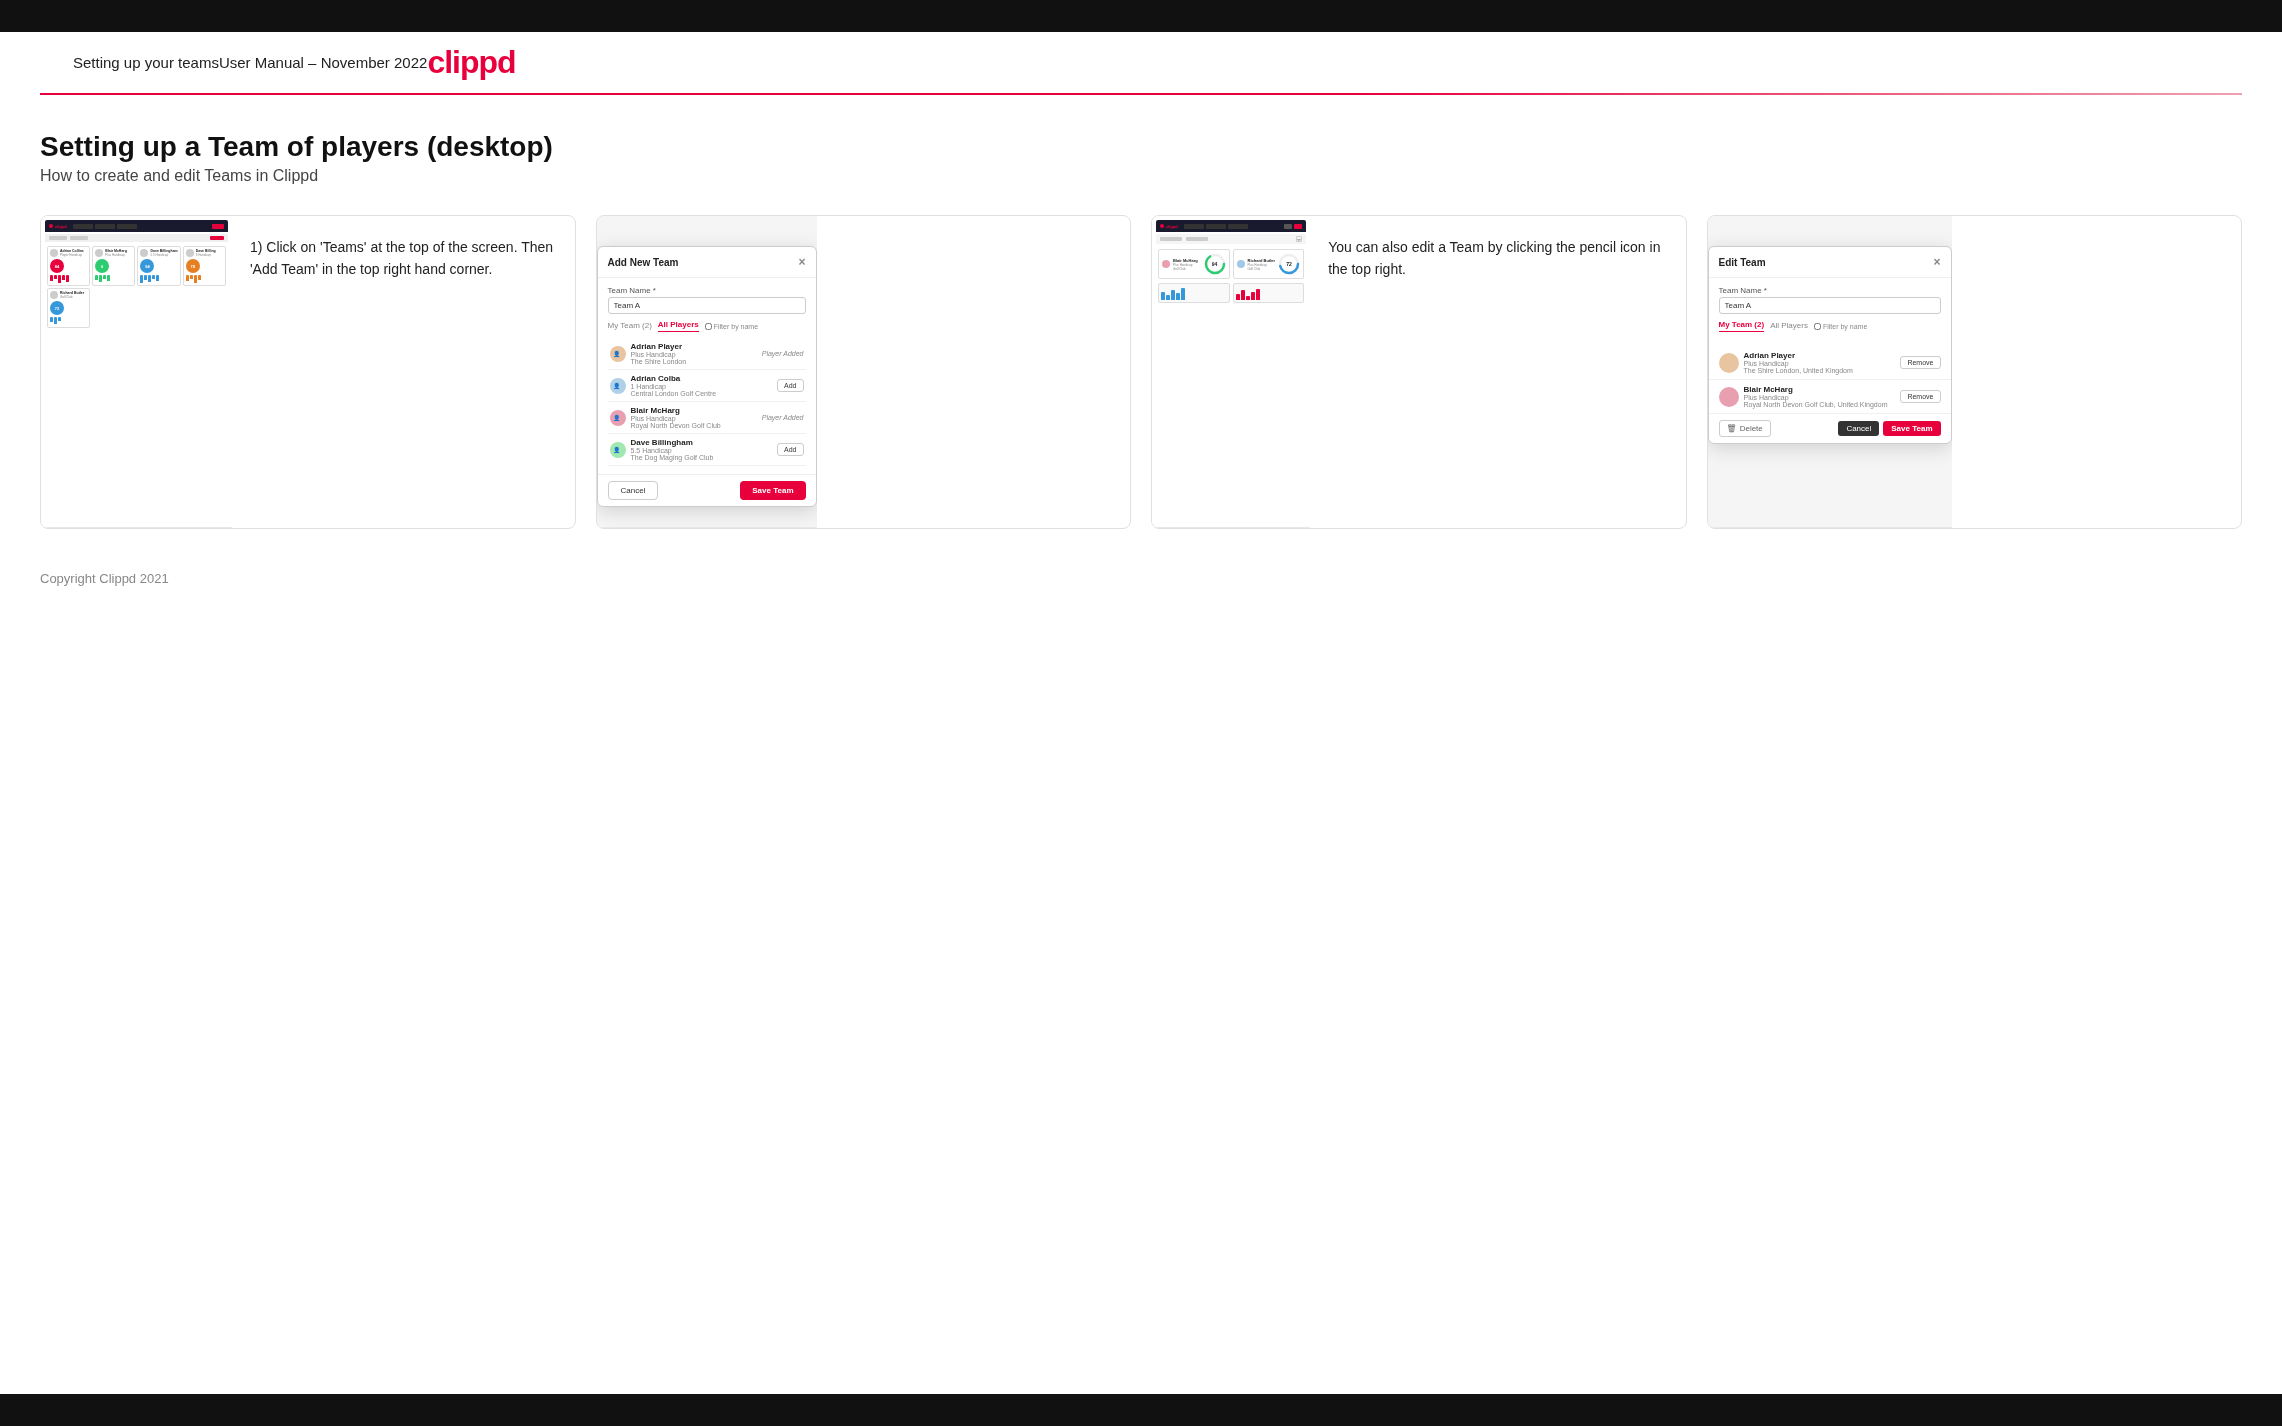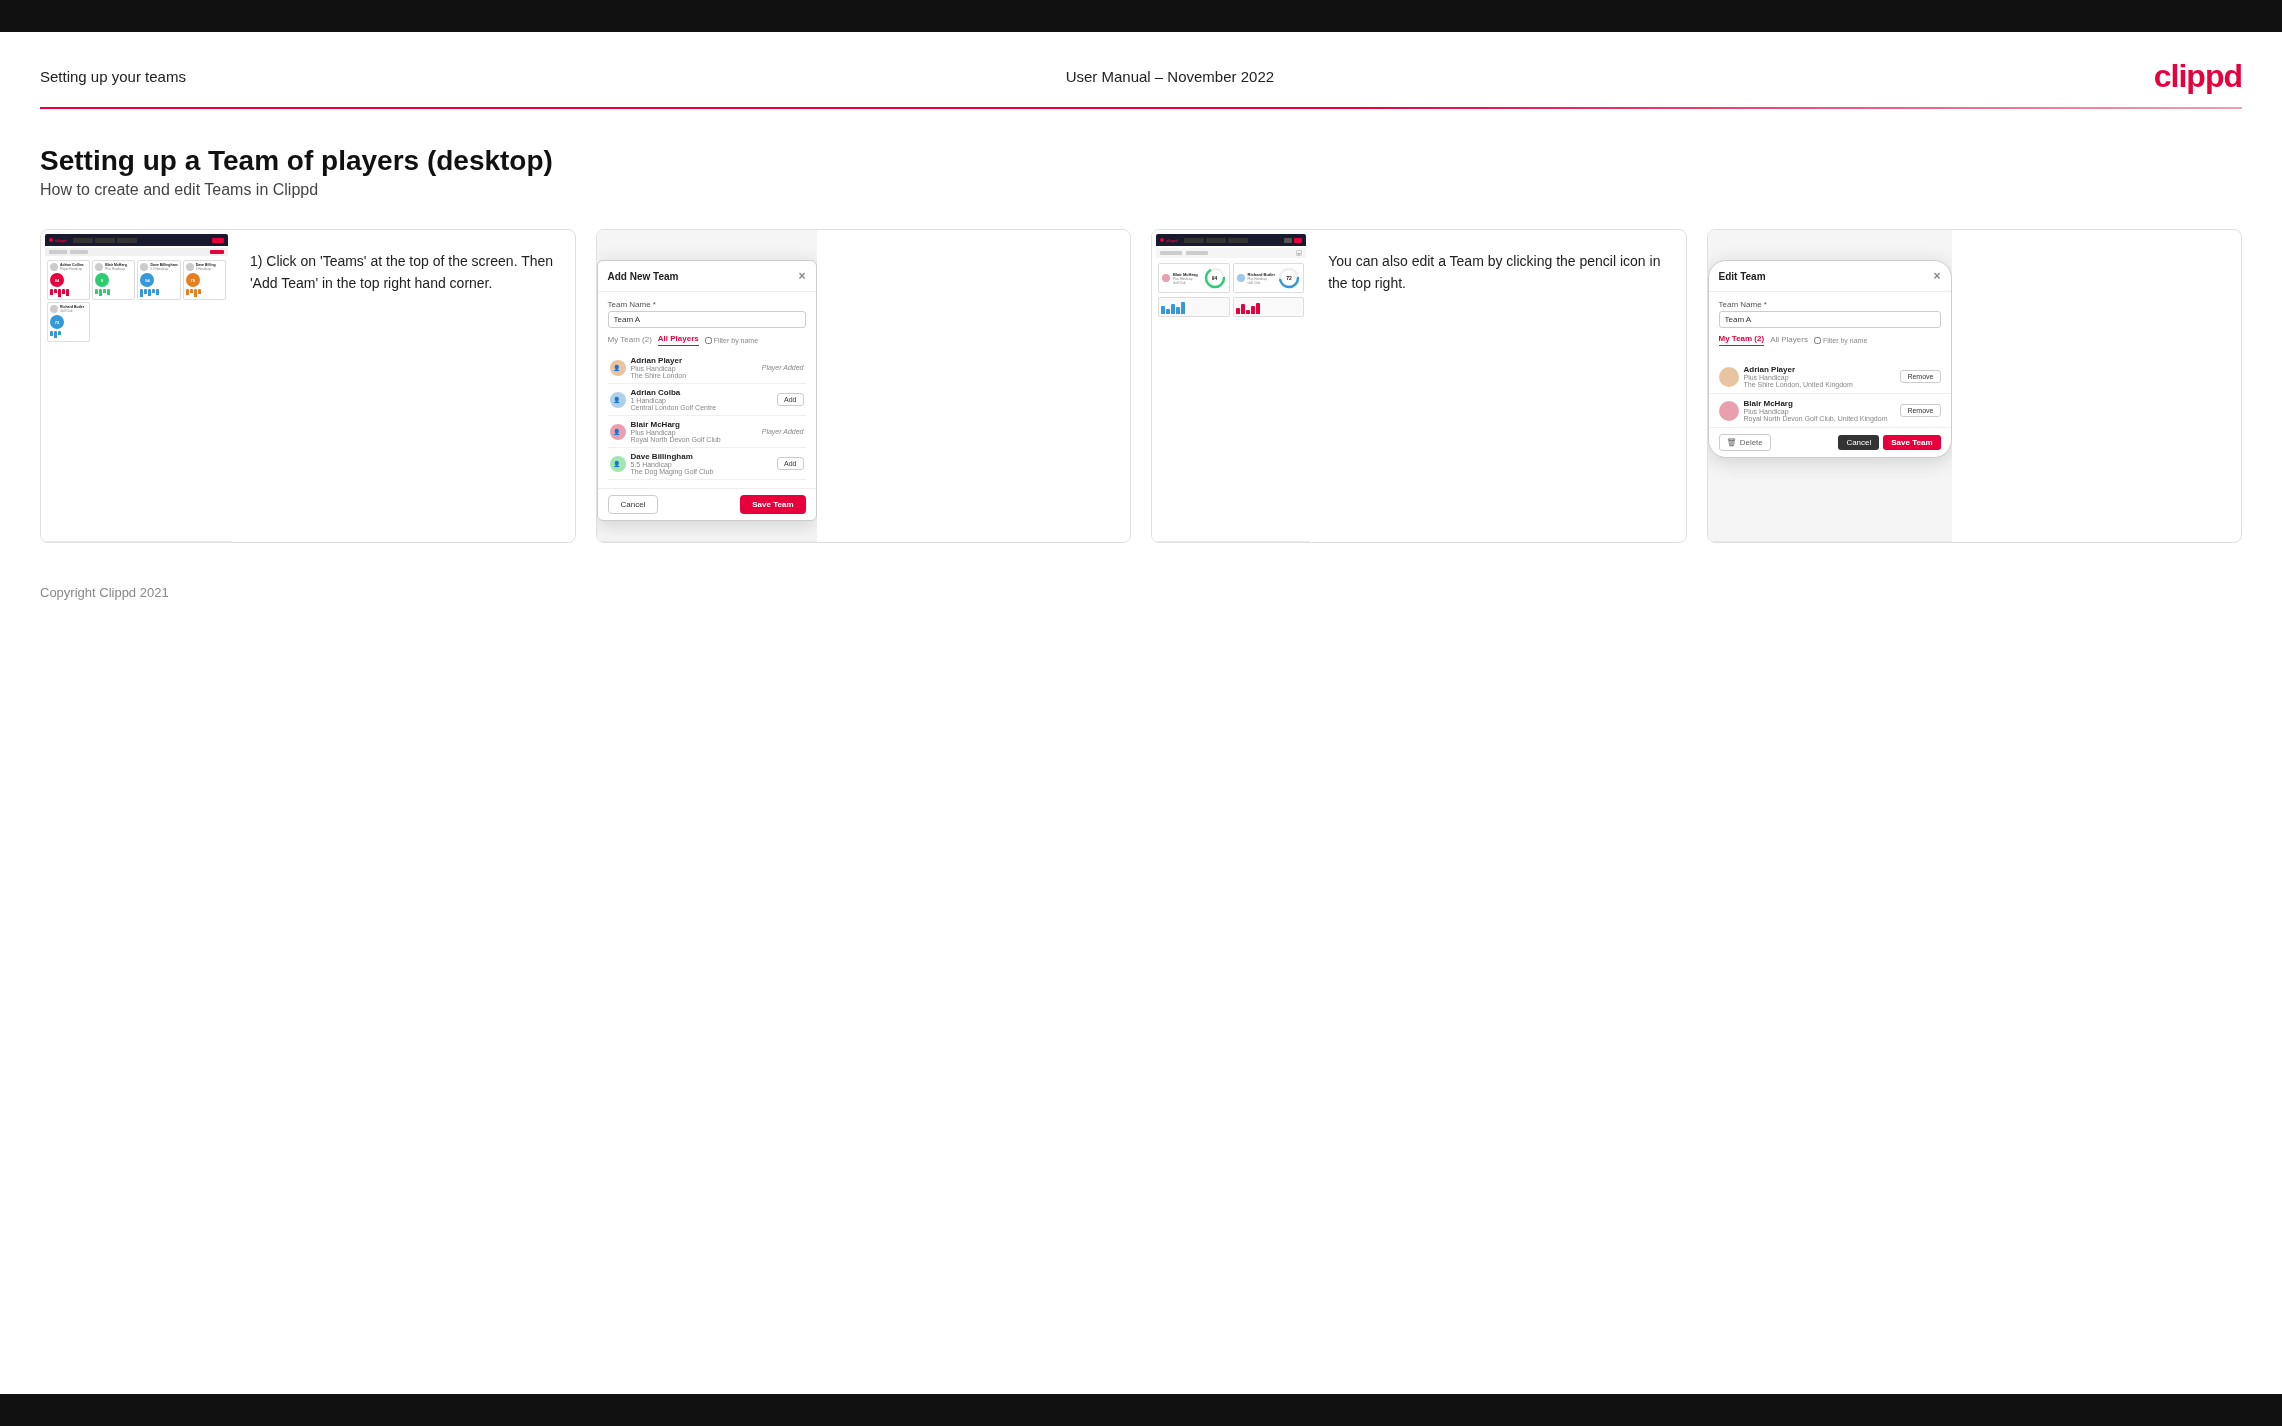--- a/index.html
+++ b/index.html
@@ -14,22 +14,22 @@
     .top-bar {
       background: #111;
       height: 32px;
       width: 100%;
     }
 
     
     .header {
       display: flex;
       align-items: center;
-      justify-content: space-between;
-      padding: 26px 40px 12px 40px;
+      padding: 12px 40px 12px 40px;
+      margin-left: 33px;
     }
     .header-left {
       font-size: 15px;
       color: #222;
     }
     .header-center {
       font-size: 15px;
       color: #222;
     }
     .header-logo {
@@ -337,21 +337,21 @@
       font-size: 8px;
       cursor: pointer;
       color: #fff;
       font-weight: 600;
     }
 
     
     .edit-modal-mock {
       background: #fff;
       border: 1px solid #ccc;
-      border-radius: 18px;
+      border-radius: 6px;
       box-shadow: 0 4px 20px rgba(0,0,0,0.15);
       width: 244px;
       margin: 20px auto;
       font-size: 9px;
     }
     .edit-modal-player-item {
       display: flex;
       align-items: center;
       padding: 5px 10px;
       border-bottom: 0.5px solid #f0f0f0;

